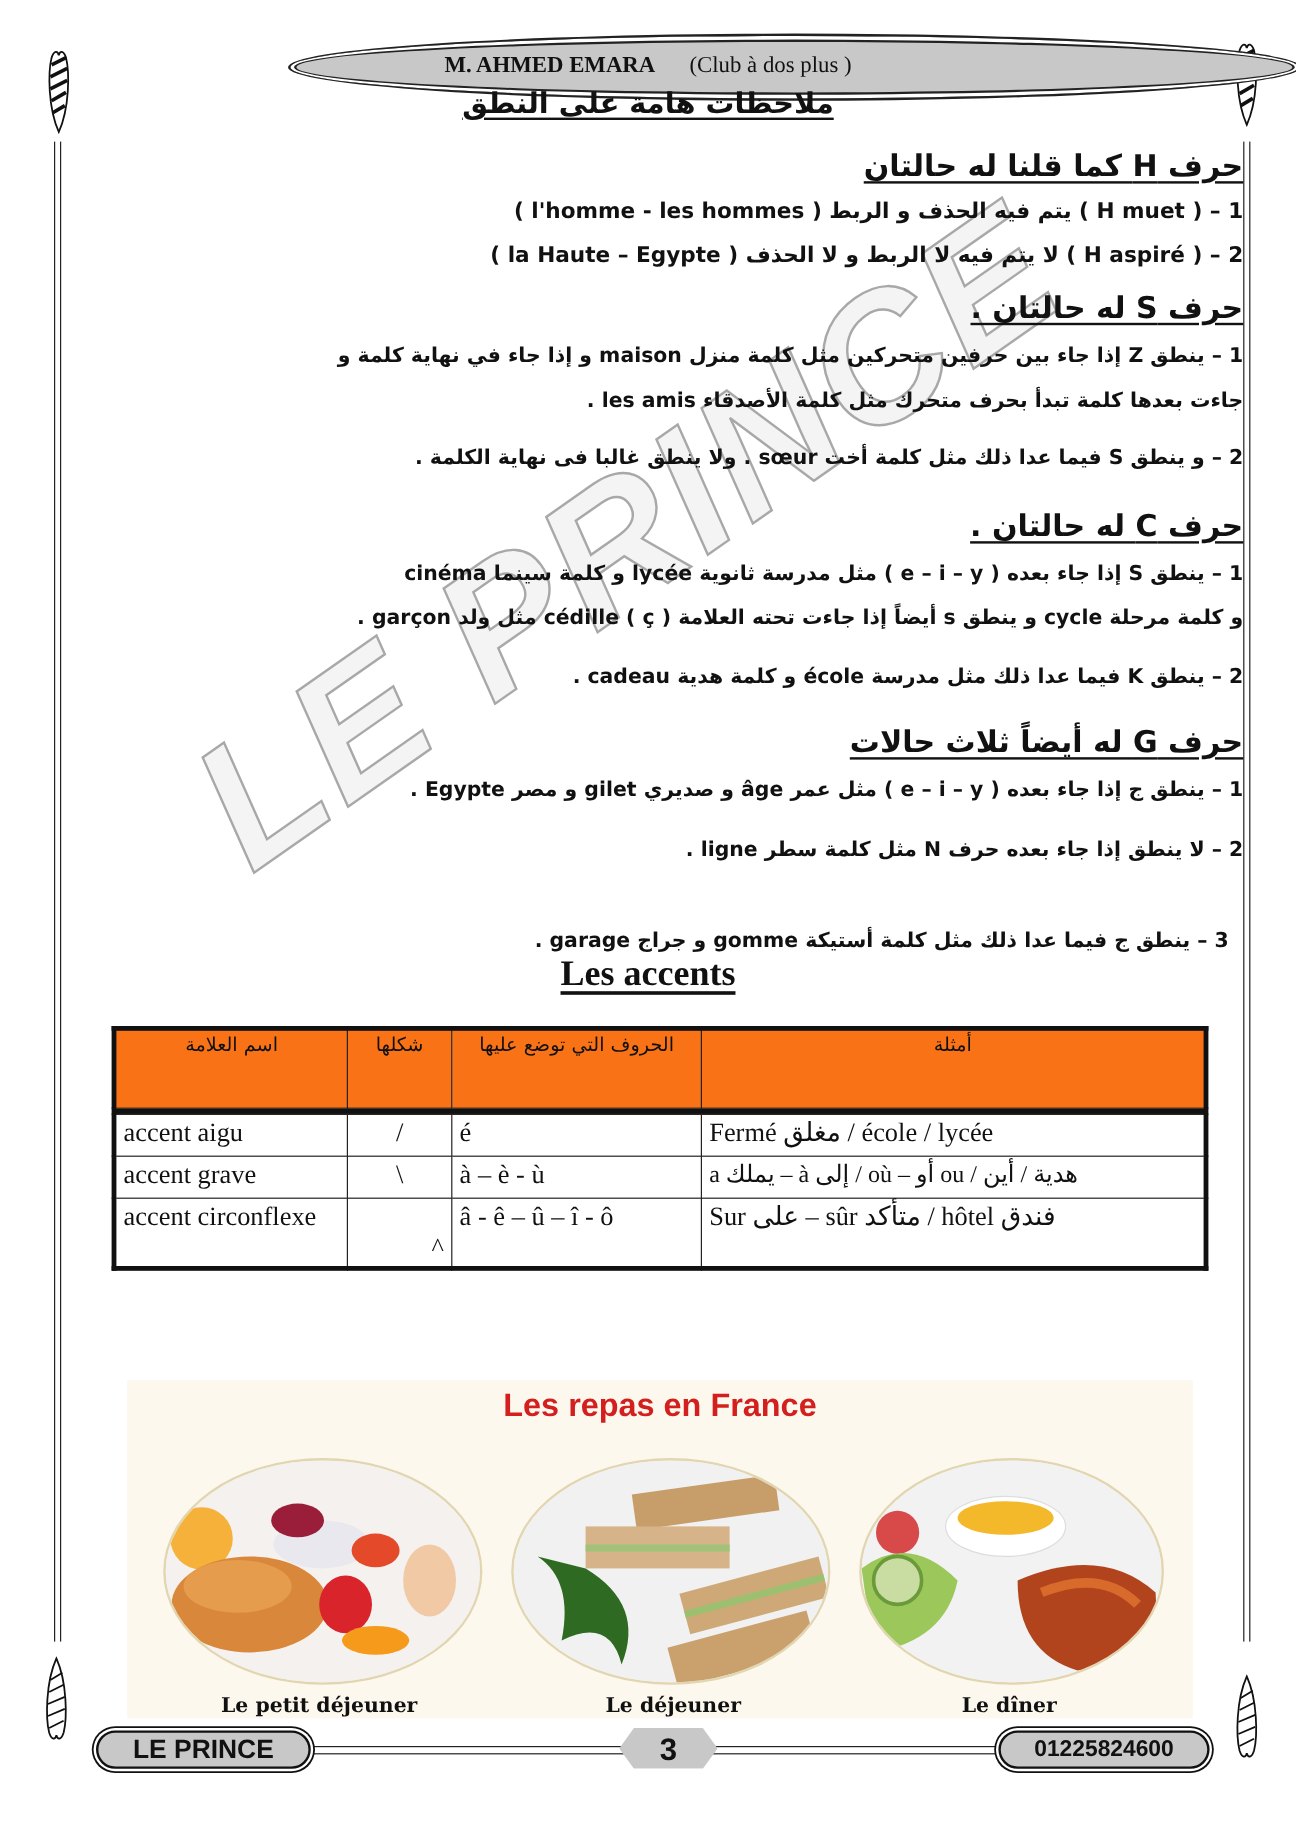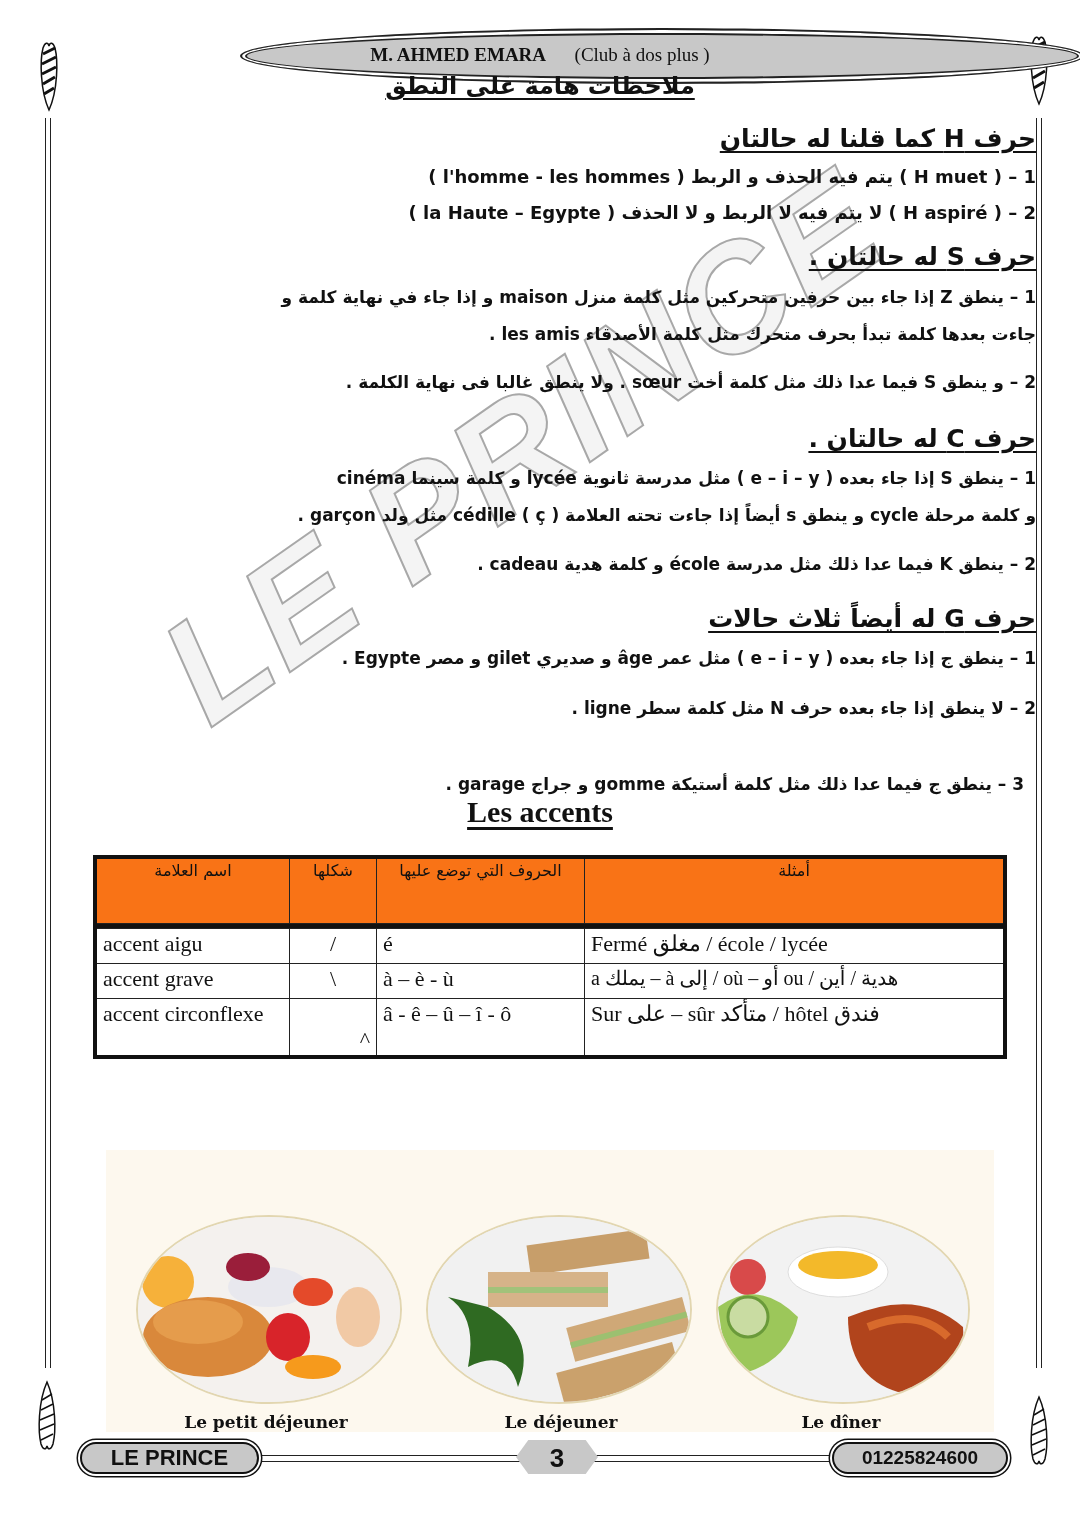--- a/index.html
+++ b/index.html
@@ -132,20 +132,21 @@
   <tr>
     <td class="c-name" style="height:52px;">accent circonflexe</td>
     <td class="c-shape" style="vertical-align:bottom; text-align:right;">^</td>
     <td class="c-letters">â -  ê – û – î - ô</td>
     <td class="c-ex">Sur على – sûr  متأكد  /  hôtel فندق</td>
   </tr>
 </tbody>
   </table>
 
 <div class="abs meals">
+  <div class="abs meals-title">Les repas en France</div>
 
   <div class="abs plate" style="left:30px; width:262px;">
     <svg width="262" height="185" viewBox="0 0 262 185">
       <rect width="262" height="185" fill="#f4f1ee"></rect>
       <ellipse cx="130" cy="70" rx="40" ry="20" fill="#e8e8ee"></ellipse>
       <circle cx="30" cy="65" r="26" fill="#f6b13a"></circle>
       <ellipse cx="110" cy="50" rx="22" ry="14" fill="#9a1e3a"></ellipse>
       <ellipse cx="175" cy="75" rx="20" ry="14" fill="#e44a2a"></ellipse>
       <ellipse cx="70" cy="120" rx="65" ry="40" fill="#d9883b"></ellipse>
       <ellipse cx="60" cy="105" rx="45" ry="22" fill="#e59c4c"></ellipse>

